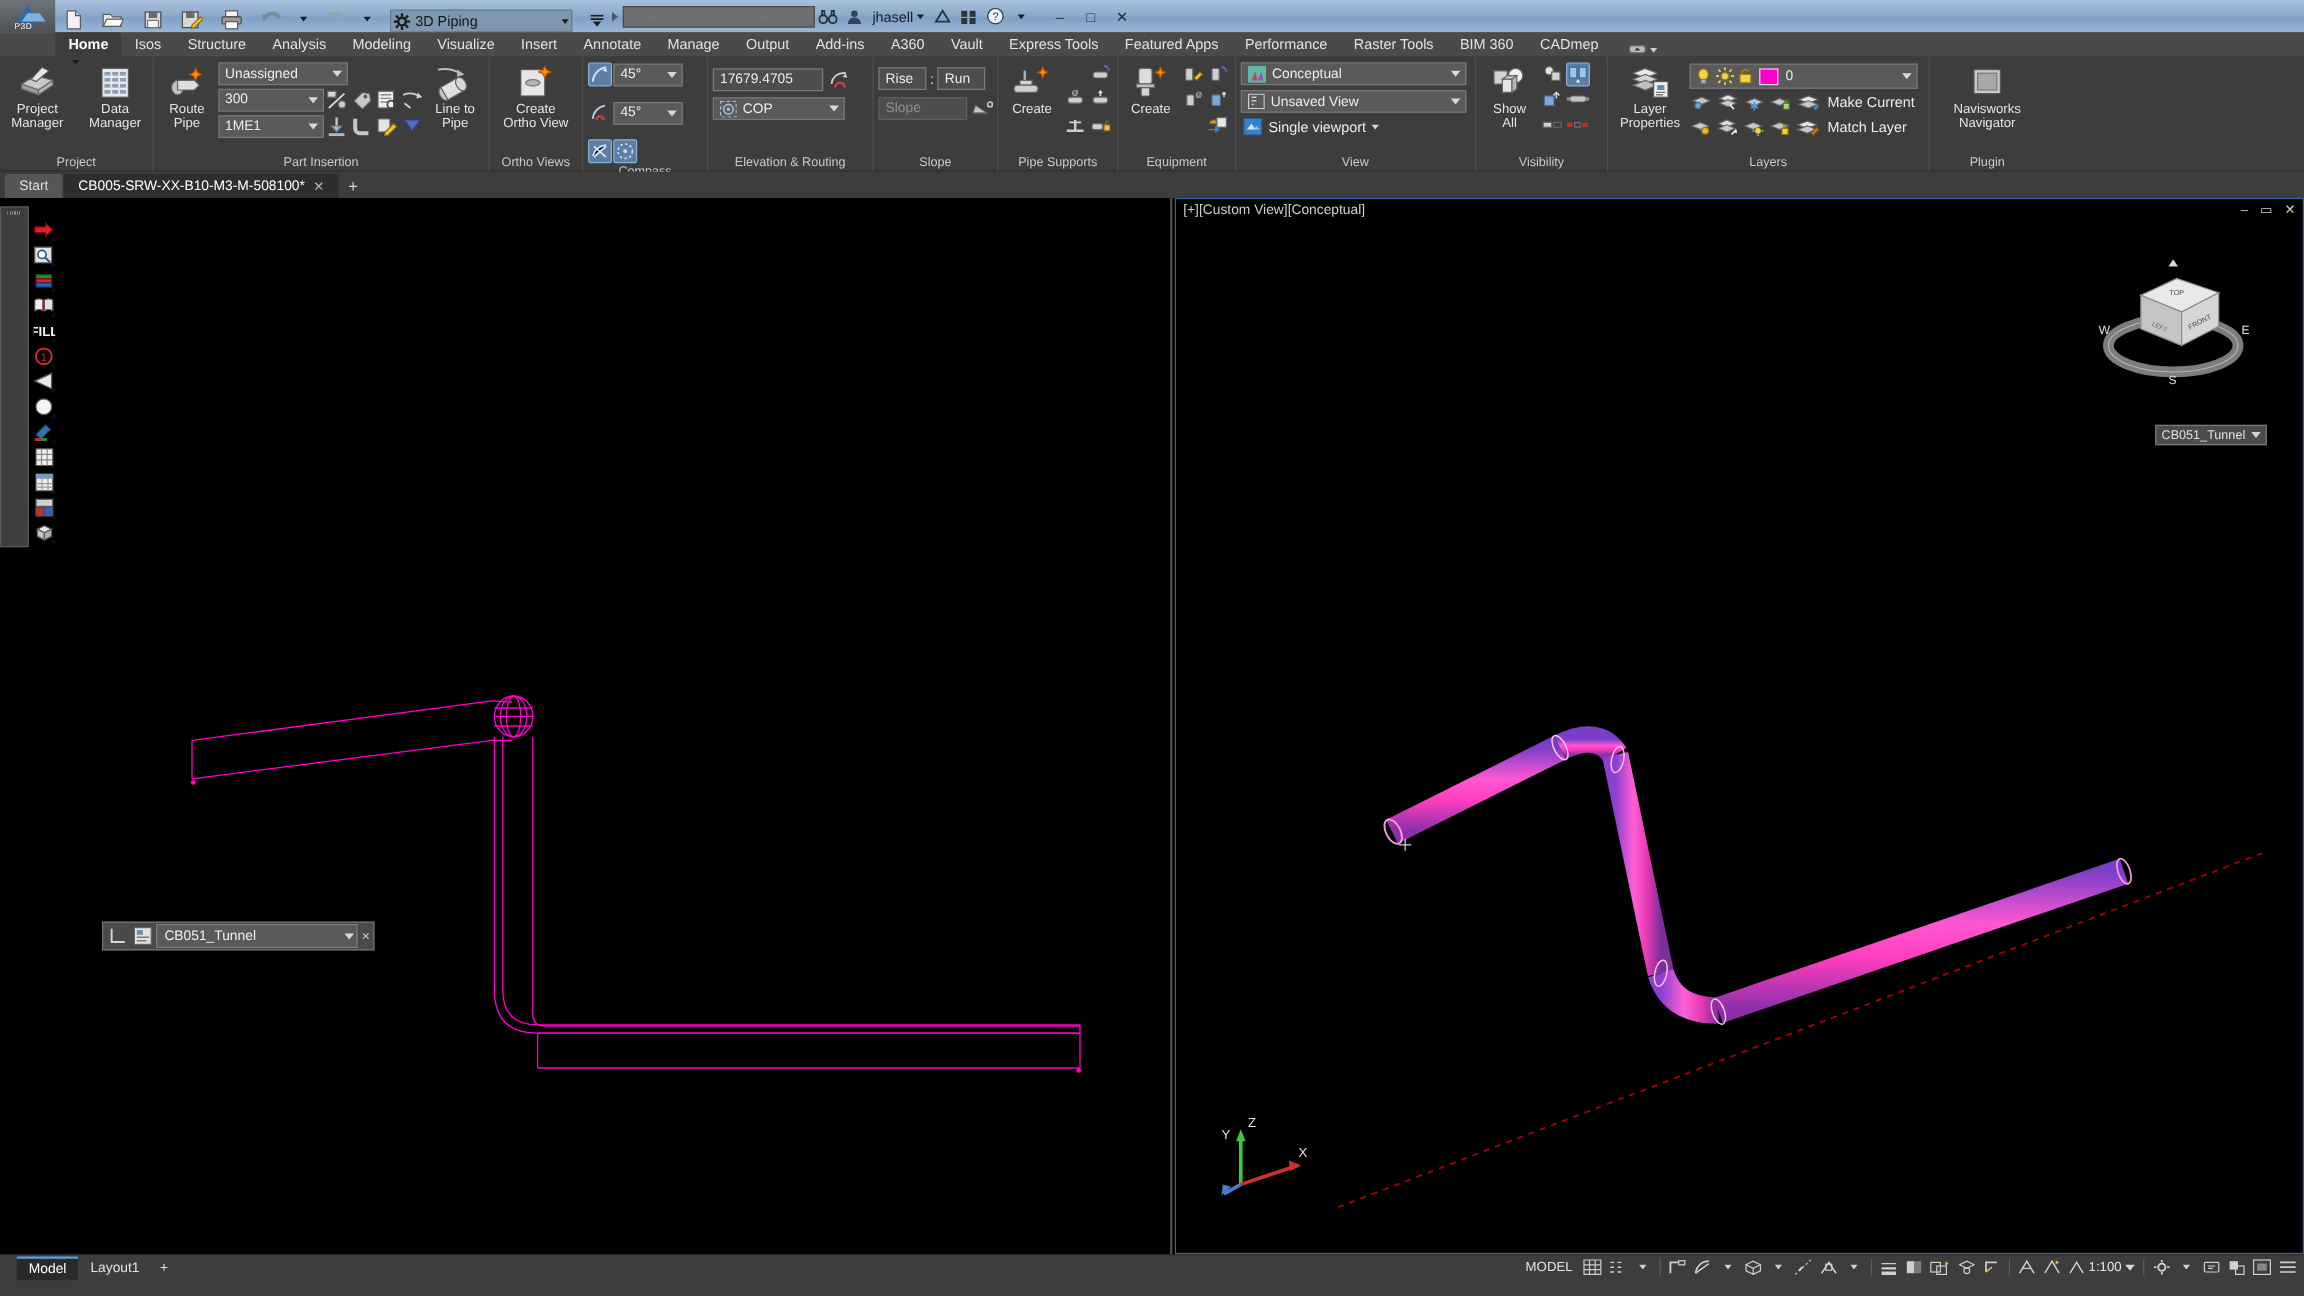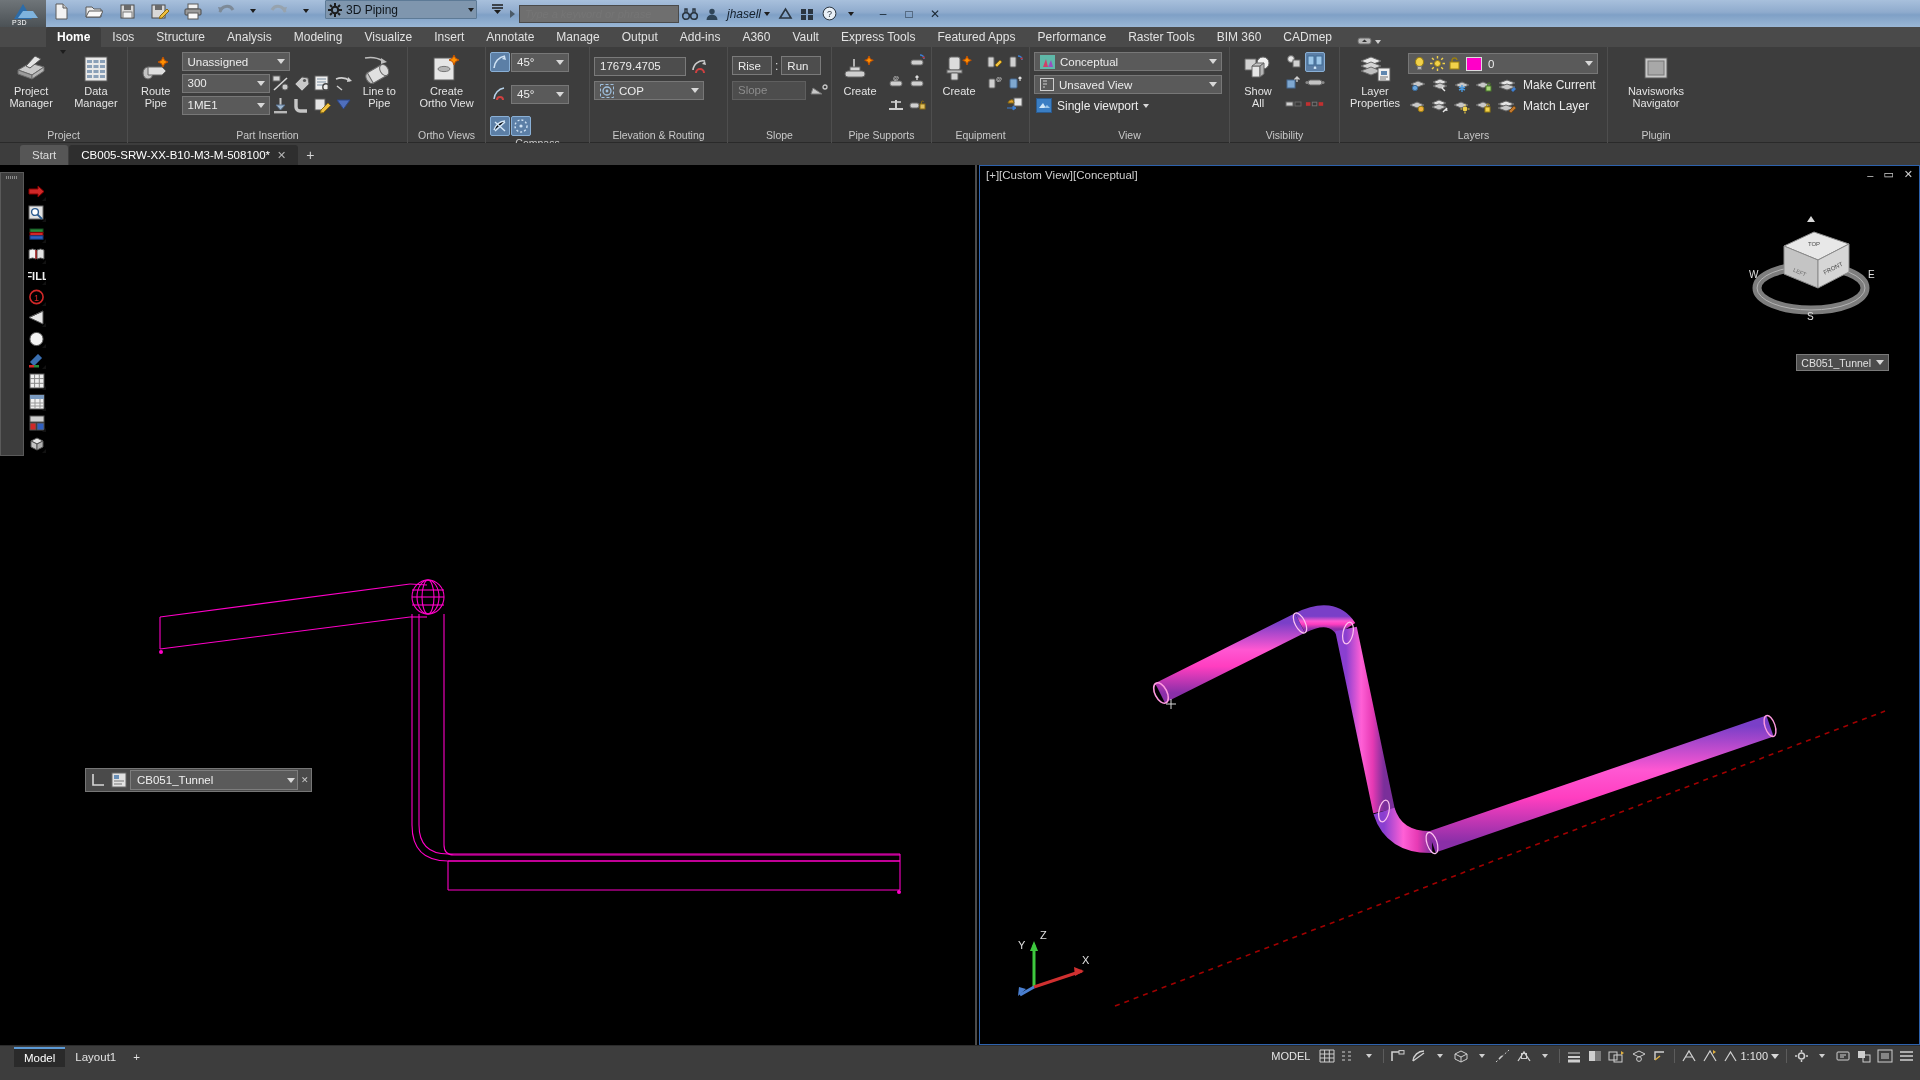--- a/index.html
+++ b/index.html
@@ -22,21 +22,21 @@
     background:linear-gradient(to bottom,#6f7579,#4b5155);
     display:flex; align-items:center; justify-content:center;
   }
   .acad-logo {
     width:0;height:0;border-left:9px solid transparent;border-right:9px solid transparent;
     border-bottom:15px solid #2d6ca8; position:relative; top:-2px;
   }
   .acad-logo:after{content:"";position:absolute;left:-5px;top:7px;width:10px;height:0;
     border-left:5px solid transparent;border-right:5px solid transparent;border-bottom:7px solid #7fb3dd;}
   #p3dtag{position:absolute;bottom:1px;left:12px;font-size:7px;color:#fff;letter-spacing:.5px;}
-  #qat { display:flex; align-items:flex-start; height:27px; padding-left:4px; gap:11px; }
+  #qat { display:flex; align-items:flex-end; height:27px; padding-left:4px; gap:11px; }
   .qbtn { width:22px;height:22px;display:flex;align-items:center;justify-content:center;cursor:pointer; }
   .qbtn svg{display:block;}
   .qarrow{width:9px;height:22px;display:flex;align-items:center;justify-content:center;cursor:pointer;}
   .tri-d{width:0;height:0;border-left:3.5px solid transparent;border-right:3.5px solid transparent;border-top:4px solid #1d1d1d;}
   #wsbox{
     display:flex;align-items:center;height:19px;width:152px;margin-left:4px;
     background:#7f96ae;border:1px solid #5d7a96;border-radius:1px;padding:0 2px;
     cursor:pointer;
   }
   #wsbox .lbl{flex:1;font-size:12px;color:#10161c;padding-left:4px;}
@@ -48,21 +48,21 @@
   .tri-r{width:0;height:0;border-top:4px solid transparent;border-bottom:4px solid transparent;border-left:5px solid #4a5a68;}
   #srchbox{
     width:160px;height:18px;background:#6f6f6f;border:1px solid #4a4a4a;
     display:flex;align-items:center;padding-left:5px;
   }
   #srchbox input{
     background:transparent;border:0;outline:0;width:100%;
     font-family:"Liberation Sans",sans-serif;font-style:italic;font-size:11px;color:#d8d8d8;
   }
   .tbicon{width:22px;height:22px;display:flex;align-items:center;justify-content:center;cursor:pointer;}
-  #usr{display:flex;align-items:center;font-size:12px;color:#14202c;gap:3px;padding:0 4px;cursor:pointer;font-style:italic;}
+  #usr{display:flex;align-items:center;font-size:12px;color:#14202c;gap:3px;padding:0 4px;cursor:pointer;}
   #winbtns{display:flex;align-items:center;height:27px;margin-left:6px;}
   .winb{width:26px;height:20px;display:flex;align-items:center;justify-content:center;cursor:pointer;color:#1b2833;font-size:12px;}
   
   #tabbar{
     position:absolute;left:0;top:27px;width:1920px;height:20px;
     background:#4a4a4a;display:flex;align-items:flex-end;padding-left:46px;
   }
   .rtab{
     height:20px;padding:0 11px;display:flex;align-items:center;
     font-size:12px;color:#e2e2e2;cursor:pointer;white-space:nowrap;
@@ -976,21 +976,21 @@
         </div>
         <div class="tx">Navisworks</div>
         <div class="tx">Navigator</div>
       </div>
     </div>
     <div class="panel-title">Plugin</div>
   </div>
 </div>
 
 <div id="filetabs">
-  <div class="ftab" style="margin-left:20px">
+  <div class="ftab" style="margin-left:4px">
     <span>Start</span>
   </div>
   <div class="ftab sel">
     <span>CB005-SRW-XX-B10-M3-M-508100*</span>
     <span class="x">✕</span>
   </div>
   <div class="ftab-add">+</div>
 </div>
 
 <div id="workarea">

